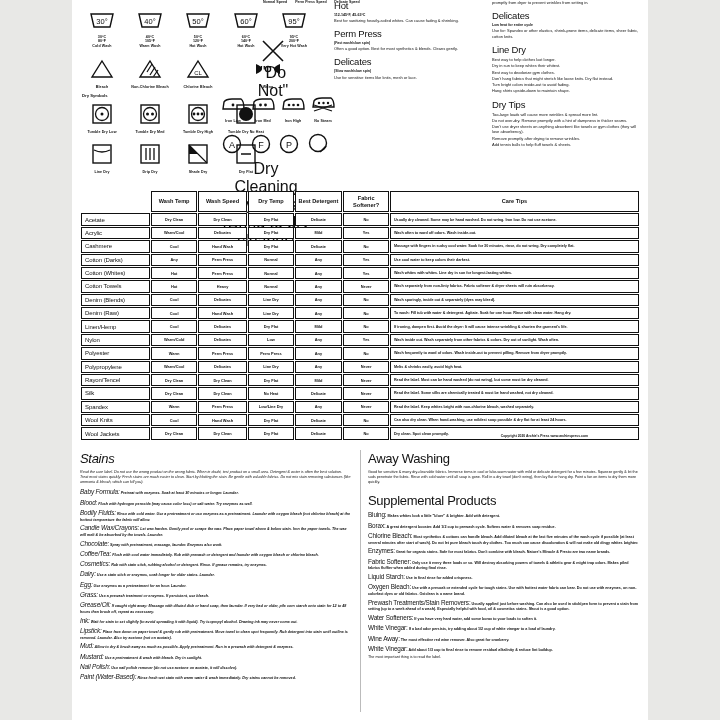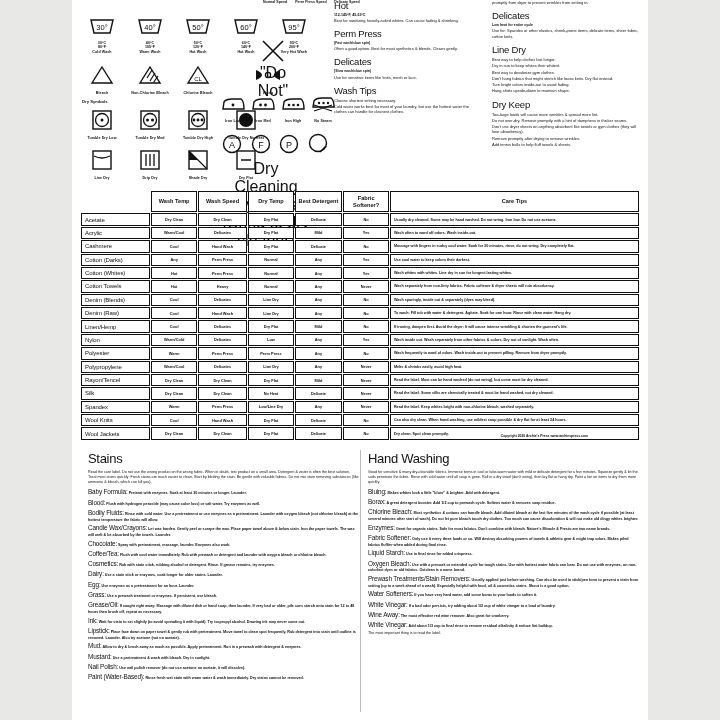--- a/index.html
+++ b/index.html
@@ -13,21 +13,21 @@
     position: absolute;
     left: 72px; top: 0;
     width: 576px; height: 720px;
     background: #ffffff;
     color: #111;
   }
   .side-shade { position:absolute; top:0; width:72px; height:720px; background:#e8e8e6; }
   .side-shade.left { left:0; } .side-shade.right { left:648px; }
 
   
-  .symbols { position:absolute; left:8px; top:10px; width:250px; }
+  .symbols { position:absolute; left:8px; top:4px; width:250px; }
   .symrow { display:flex; gap:4px; }
   .sym { width:44px; text-align:center; }
   .sym .glyph { height:30px; display:flex; align-items:center; justify-content:center; }
   .sym .cap { font-size:3.6px; line-height:1.25; font-weight:700; letter-spacing:.1px; margin-top:1px; }
   .sectlabel { font-size:4.2px; font-weight:700; margin:3px 0 1px 2px; }
   svg { display:block; }
 
   .symcol2 { position:absolute; left:148px; top:88px; width:110px; }
   .donot { position:absolute; left:178px; top:38px; width:46px; text-align:center; }
 
@@ -54,21 +54,21 @@
   tbody td { font-size:3.9px; text-align:center; padding:2.2px 1px; font-weight:700; }
   tbody td.fab { font-size:6px; text-align:left; padding-left:3px; font-weight:400; letter-spacing:-.1px; }
   tbody td.tips { font-size:3.7px; text-align:left; padding-left:3px; font-weight:700; }
   col.c0{width:70px;} col.c1{width:46px;} col.c2{width:50px;} col.c3{width:46px;}
   col.c4{width:48px;} col.c5{width:46px;} col.c6{width:254px;}
   .copyright { position:absolute; left:8px; top:434px; width:560px; text-align:right;
                font-size:3.4px; font-weight:700; padding-right:52px; }
 
   
   .bcol { position:absolute; top:450px; font-size:3.7px; line-height:1.36; }
-  .bcol.left { left:16px; width:272px; }
+  .bcol.left { left:8px; width:272px;font-style:italic; }
   .bcol.right { left:296px; width:272px; }
   .bcol h2 { font-size:13px; font-weight:400; letter-spacing:-.3px; margin:0 0 2px; }
   .bcol h2.spaced { margin-top:7px; }
   .bcol .intro { margin-bottom:3px; }
   .bcol .intro p { margin-bottom:.5px; }
   .bcol .ent { margin-bottom:1.6px; }
   .bcol .ent b { font-size:6.4px; font-weight:400; letter-spacing:-.15px; }
   .bcol .ent span { font-weight:700; }
   .divider { position:absolute; left:288px; top:450px; width:0.7px; height:262px; background:#bbb; }
 </style>
@@ -374,45 +374,40 @@
     <div>
       <h2>Perm Press</h2>
       <div class="sub">(Fast wash/slow spin)</div>
       <p>Often a good option. Best for most synthetics &amp; blends. Cleans gently.</p>
     </div>
     <div>
       <h2>Delicates</h2>
       <div class="sub">(Slow wash/slow spin)</div>
       <p>Use for sensitive items like knits, mesh or lace.</p>
     </div>
-    <div>
-      <h2>Wash Tips</h2>
-      <p>Choose shortest setting necessary.</p>
-      <p>Cold water works best for most of your laundry, but use the hottest water the clothes can handle for cleanest clothes.</p>
-    </div>
   </div>
 
   <div class="tcol rgt">
     <p>promptly from dryer to prevent wrinkles from setting in.</p>
     <div>
       <h2>Delicates</h2>
       <div class="sub">Low heat for entire cycle</div>
       <p>Use for: Spandex or other elastics, shrink-prone items, delicate items, sheer fabric, cotton knits.</p>
     </div>
     <div>
       <h2>Line Dry</h2>
       <p>Best way to help clothes last longer.</p>
       <p>Dry in sun to keep whites their whitest.</p>
       <p>Best way to deodorize gym clothes.</p>
       <p>Don't hang fabrics that might stretch like loose knits. Dry flat instead.</p>
       <p>Turn bright colors inside-out to avoid fading.</p>
       <p>Hang shirts upside-down to maintain shape.</p>
     </div>
     <div>
-      <h2>Dry Keep</h2>
+      <h2>Dry Tips</h2>
       <p>Too-large loads will cause more wrinkles &amp; spread more lint.</p>
       <p>Do not over-dry. Remove promptly with a hint of dampness in thicker seams.</p>
       <p>Don't use dryer sheets on anything absorbent like towels or gym clothes (they will lose absorbency).</p>
       <p>Remove promptly after drying to remove wrinkles.</p>
       <p>Add tennis balls to help fluff towels &amp; sheets.</p>
     </div>
   </div>
 
   <div class="tblwrap">
     <table>
@@ -618,22 +613,23 @@
         <div class="ent"><b>Ink:</b><span> Wait for stain to set slightly (to avoid spreading it with liquid). Try isopropyl alcohol. Drawing ink may never come out.</span></div>
         <div class="ent"><b>Lipstick:</b><span> Place face down on paper towel &amp; gently rub with pretreatment. Move towel to clean spot frequently. Rub detergent into stain until outline is removed. Launder. Also try acetone (not on acetate).</span></div>
         <div class="ent"><b>Mud:</b><span> Allow to dry &amp; brush away as much as possible. Apply pretreatment. Run in a prewash with detergent &amp; enzymes.</span></div>
         <div class="ent"><b>Mustard:</b><span> Use a pretreatment &amp; wash with bleach. Dry in sunlight.</span></div>
         <div class="ent"><b>Nail Polish:</b><span> Use nail polish remover (do not use acetone on acetate, it will dissolve).</span></div>
         <div class="ent"><b>Paint (Water-Based):</b><span> Rinse fresh wet stain with warm water &amp; wash immediately. Dry stains cannot be removed.</span></div>
       </div>
   </div>
 
   <div class="bcol right">
-    <h2>Hand Washing</h2>
+    <h2>Away Washing</h2>
     <p class="intro">Good for sensitive &amp; many dry-cleanable fabrics. Immerse items in cool or luke-warm water with mild or delicate detergent for a few minutes. Squeeze gently &amp; let the suds penetrate the fabric. Rinse with cold water until all soap is gone. Roll in a dry towel (don't wring), then lay flat or hang dry. Point a fan on items to dry them more quickly.</p>
+    <h2 class="spaced">Supplemental Products</h2>
     <div id="supp-list">
         <div class="ent"><b>Bluing:</b><span> Makes whites look a little "bluer" &amp; brighter. Add with detergent.</span></div>
         <div class="ent"><b>Borax:</b><span> A great detergent booster. Add 1/2 cup to prewash cycle. Softens water &amp; removes soap residue.</span></div>
         <div class="ent"><b>Chlorine Bleach:</b><span> Most synthetics &amp; cottons can handle bleach. Add diluted bleach at the last five minutes of the wash cycle if possible (at least several minutes after start of wash). Do not let pure bleach touch dry clothes. Too much can cause discoloration &amp; will not make old dingy whites brighter.</span></div>
         <div class="ent"><b>Enzymes:</b><span> Great for organic stains. Safe for most fabrics. Don't combine with bleach. Nature's Miracle &amp; Presto are two name brands.</span></div>
         <div class="ent"><b>Fabric Softener:</b><span> Only use it every three loads or so. Will destroy absorbing powers of towels &amp; athletic gear &amp; might trap odors. Makes piled fabrics fluffier when added during final rinse.</span></div>
         <div class="ent"><b>Liquid Starch:</b><span> Use in final rinse for added crispness.</span></div>
         <div class="ent"><b>Oxygen Bleach:</b><span> Use with a presoak or extended cycle for tough stains. Use with hottest water fabric can bear. Do not use with enzymes, on non-colorfast dyes or old fabrics. Oxiclean is a name brand.</span></div>
         <div class="ent"><b>Prewash Treatments/Stain Removers:</b><span> Usually applied just before washing. Can also be used in stick/pen form to prevent a stain from setting (up to a week ahead of a wash). Especially helpful with food, oil &amp; cosmetics stains. Shout is a good option.</span></div>
         <div class="ent"><b>Water Softeners:</b><span> If you have very hard water, add some borax to your loads to soften it.</span></div>

